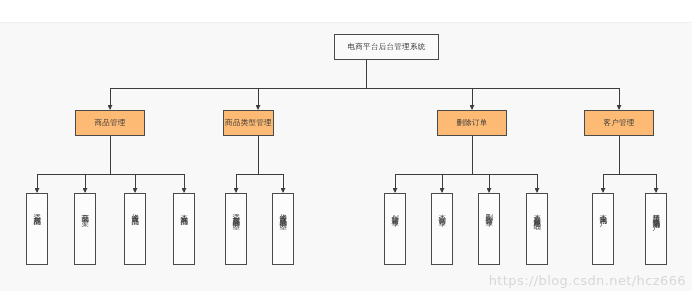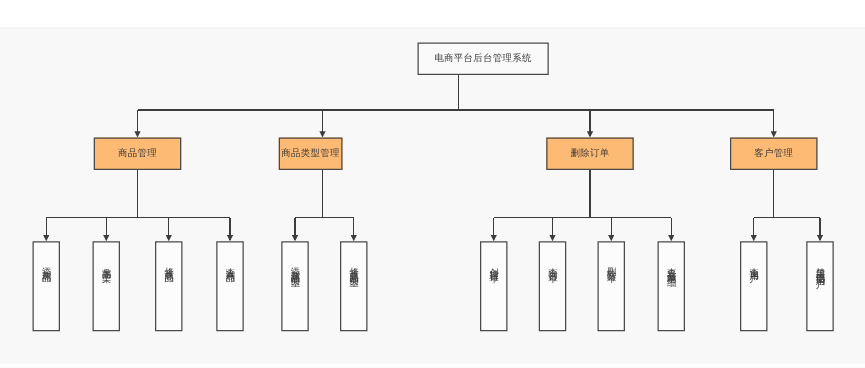--- a/index.html
+++ b/index.html
@@ -160,14 +160,15 @@
         <span>客户管理</span>
       </div>
       <div class="node leaf" style="left: 592px; top: 193px; width: 22px; height: 72px;">
         <span class="vtext">查询用户</span>
       </div>
       <div class="node leaf" style="left: 645px; top: 193px; width: 22px; height: 72px;">
         <span class="vtext">禁用或启动用户</span>
       </div>
     </div>
 
+  <div id="watermark">https://blog.csdn.net/hcz666</div>
 
 </div>
 
 </body></html>

